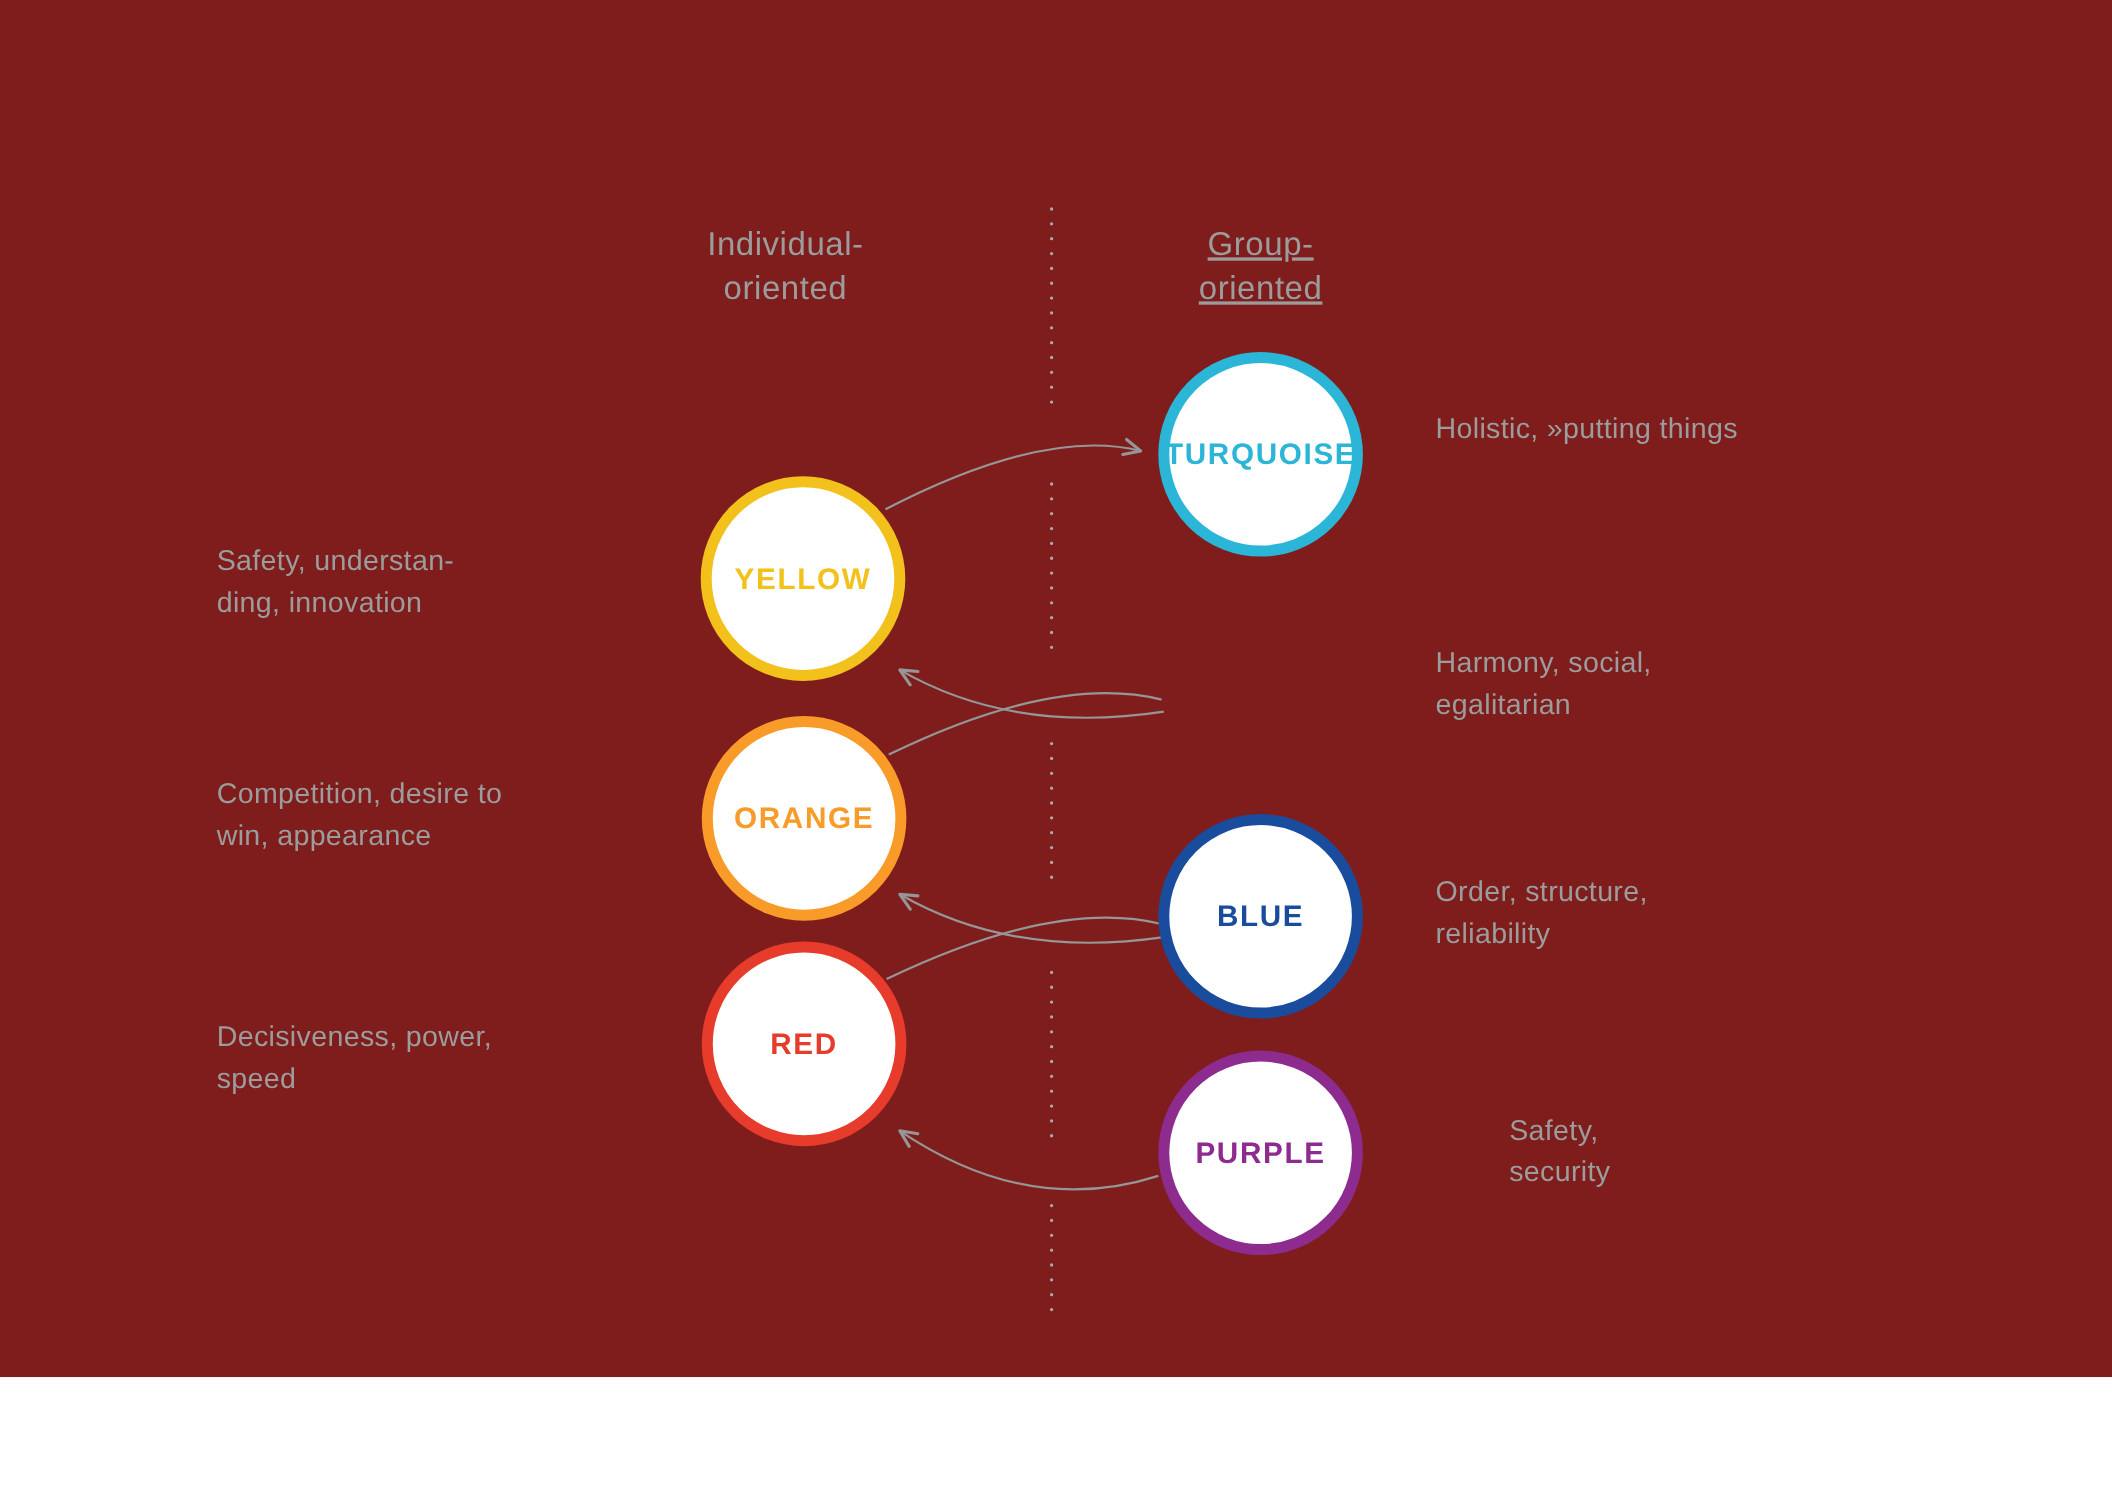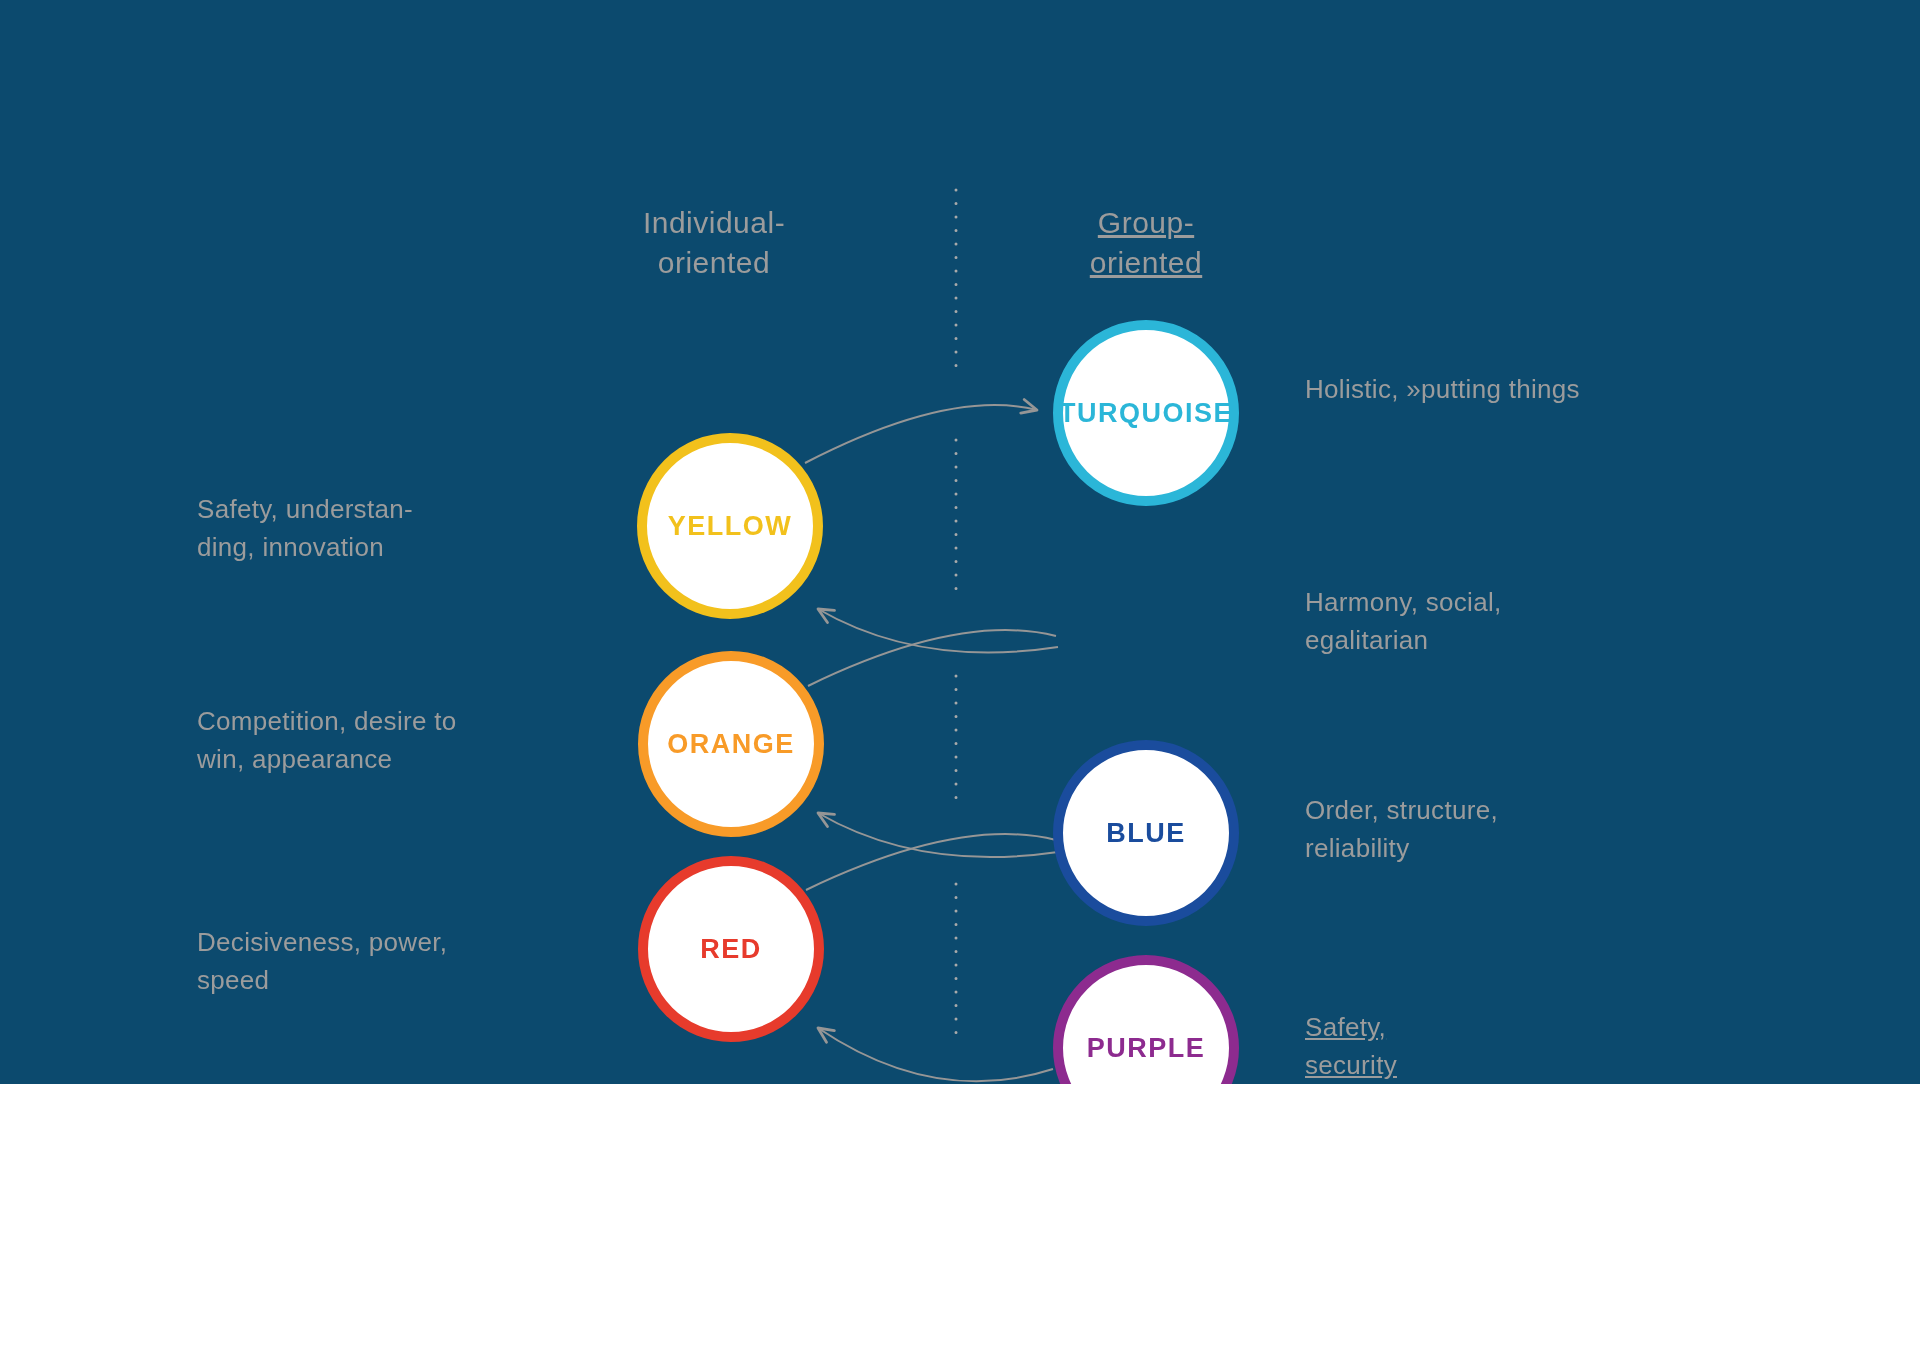--- a/index.html
+++ b/index.html
@@ -4,22 +4,22 @@
 <style>
   html, body {
     margin: 0;
     padding: 0;
     background: #ffffff;
     font-family: "Liberation Sans", "DejaVu Sans", sans-serif;
   }
   .canvas {
     position: relative;
     width: 1920px;
-    height: 1084px;
-    background: #0c4a6e;
+    height: 1252px;
+    background: #7f1d1d;
     overflow: hidden;
   }
   .connector-layer {
     position: absolute;
     left: 0;
     top: 0;
     width: 1920px;
     height: 1354px;
   }
   .col-header {
@@ -138,18 +138,18 @@
     <span>Holistic, »putting things</span>
   </div>
   <div class="annotation" style="left:1305px; top:583px;">
     <span>Harmony, social,</span>
     <span>egalitarian</span>
   </div>
   <div class="annotation" style="left:1305px; top:791px;">
     <span>Order, structure,</span>
     <span>reliability</span>
   </div>
-  <div class="annotation" style="left:1305px; top:1008px;text-decoration:underline;">
+  <div class="annotation" style="left:1372px; top:1008px;">
     <span>Safety,</span>
     <span>security</span>
   </div>
 
 </div>
 
 </body></html>

